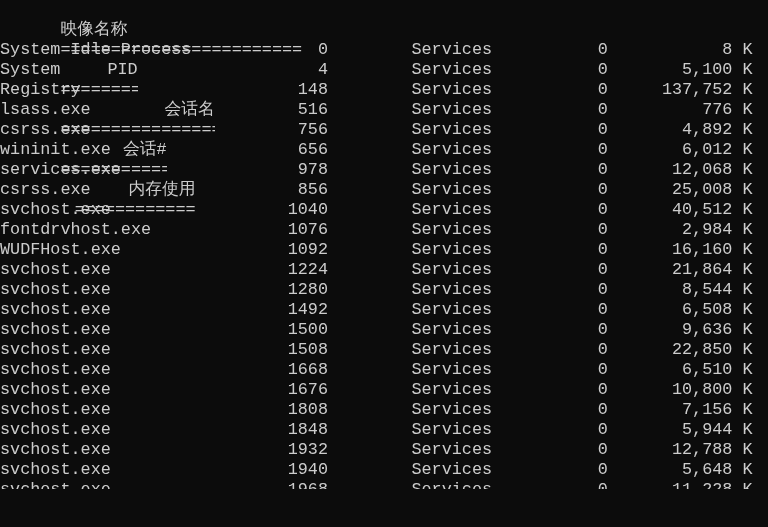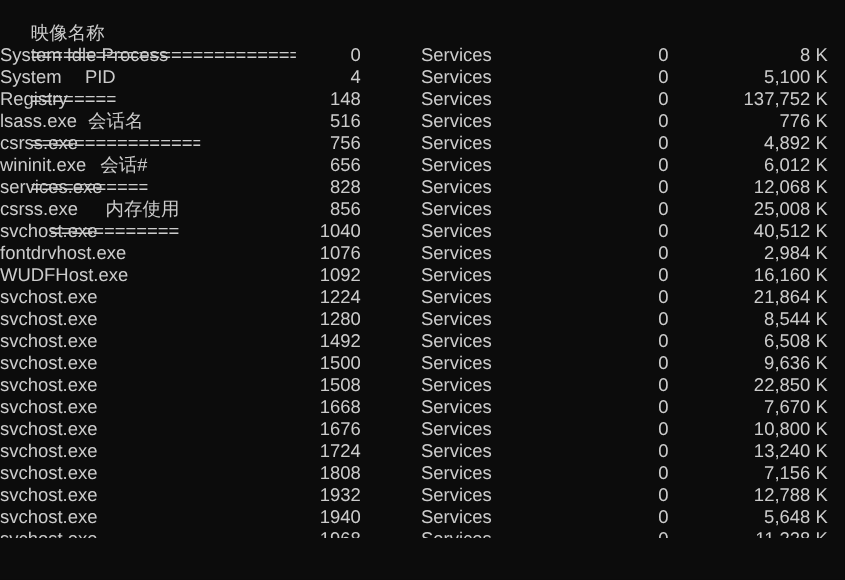--- a/index.html
+++ b/index.html
@@ -7,21 +7,21 @@
     margin: 0;
     padding: 0;
     background: #0c0c0c;
   }
   #terminal {
     position: relative;
     width: 768px;
     height: 527px;
     background: #0c0c0c;
     overflow: hidden;
-    font-family: Liberation Sans, sans-serif;
+    font-family: Liberation Mono, monospace;
     font-size: 16.8px;
     line-height: 20px;
     color: #cccccc;
     -webkit-font-smoothing: none;
   }
   .screen {
     position: absolute;
     top: 0;
     left: 0;
     width: 768px;
@@ -39,21 +39,21 @@
   .cell {
     display: inline-block;
     white-space: pre;
     vertical-align: top;
     overflow: hidden;
   }
   .c-name  { width: 241.2px; text-align: left;  }
   .c-gap1  { width:   9.65px; }
   .c-pid   { width:  77.2px; text-align: right; }
   .c-gap2  { width:   9.65px; }
-  .c-sess  { width: 154.4px; text-align: center;  }
+  .c-sess  { width: 154.4px; text-align: right;  }
   .c-gap3  { width:   9.65px; }
   .c-snum  { width: 106.1px; text-align: right; }
   .c-gap4  { width:   9.65px; }
   .c-mem   { width: 135.1px; text-align: right; }
 
   .header .cell { color: #cccccc; }
   .sep .cell    { color: #cccccc; }
   .datarow .cell{ color: #cccccc; }
 
   
@@ -92,33 +92,33 @@
       <span class="cell c-mem">============</span>
     </div>
 
     <div id="rows-container">
         <div class="row datarow"><span class="cell c-name">System Idle Process</span><span class="cell c-gap1"> </span><span class="cell c-pid">0</span><span class="cell c-gap2"> </span><span class="cell c-sess">Services</span><span class="cell c-gap3"> </span><span class="cell c-snum">0</span><span class="cell c-gap4"> </span><span class="cell c-mem">8 K</span></div>
         <div class="row datarow"><span class="cell c-name">System</span><span class="cell c-gap1"> </span><span class="cell c-pid">4</span><span class="cell c-gap2"> </span><span class="cell c-sess">Services</span><span class="cell c-gap3"> </span><span class="cell c-snum">0</span><span class="cell c-gap4"> </span><span class="cell c-mem">5,100 K</span></div>
         <div class="row datarow"><span class="cell c-name">Registry</span><span class="cell c-gap1"> </span><span class="cell c-pid">148</span><span class="cell c-gap2"> </span><span class="cell c-sess">Services</span><span class="cell c-gap3"> </span><span class="cell c-snum">0</span><span class="cell c-gap4"> </span><span class="cell c-mem">137,752 K</span></div>
         <div class="row datarow"><span class="cell c-name">lsass.exe</span><span class="cell c-gap1"> </span><span class="cell c-pid">516</span><span class="cell c-gap2"> </span><span class="cell c-sess">Services</span><span class="cell c-gap3"> </span><span class="cell c-snum">0</span><span class="cell c-gap4"> </span><span class="cell c-mem">776 K</span></div>
         <div class="row datarow"><span class="cell c-name">csrss.exe</span><span class="cell c-gap1"> </span><span class="cell c-pid">756</span><span class="cell c-gap2"> </span><span class="cell c-sess">Services</span><span class="cell c-gap3"> </span><span class="cell c-snum">0</span><span class="cell c-gap4"> </span><span class="cell c-mem">4,892 K</span></div>
         <div class="row datarow"><span class="cell c-name">wininit.exe</span><span class="cell c-gap1"> </span><span class="cell c-pid">656</span><span class="cell c-gap2"> </span><span class="cell c-sess">Services</span><span class="cell c-gap3"> </span><span class="cell c-snum">0</span><span class="cell c-gap4"> </span><span class="cell c-mem">6,012 K</span></div>
-        <div class="row datarow"><span class="cell c-name">services.exe</span><span class="cell c-gap1"> </span><span class="cell c-pid">828</span><span class="cell c-gap2"> </span><span class="cell c-sess">Services</span><span class="cell c-gap3"> </span><span class="cell c-snum">0</span><span class="cell c-gap4"> </span><span class="cell c-mem">12,068 K</span></div>
+        <div class="row datarow"><span class="cell c-name">services.exe</span><span class="cell c-gap1"> </span><span class="cell c-pid">978</span><span class="cell c-gap2"> </span><span class="cell c-sess">Services</span><span class="cell c-gap3"> </span><span class="cell c-snum">0</span><span class="cell c-gap4"> </span><span class="cell c-mem">12,068 K</span></div>
         <div class="row datarow"><span class="cell c-name">csrss.exe</span><span class="cell c-gap1"> </span><span class="cell c-pid">856</span><span class="cell c-gap2"> </span><span class="cell c-sess">Services</span><span class="cell c-gap3"> </span><span class="cell c-snum">0</span><span class="cell c-gap4"> </span><span class="cell c-mem">25,008 K</span></div>
         <div class="row datarow"><span class="cell c-name">svchost.exe</span><span class="cell c-gap1"> </span><span class="cell c-pid">1040</span><span class="cell c-gap2"> </span><span class="cell c-sess">Services</span><span class="cell c-gap3"> </span><span class="cell c-snum">0</span><span class="cell c-gap4"> </span><span class="cell c-mem">40,512 K</span></div>
         <div class="row datarow"><span class="cell c-name">fontdrvhost.exe</span><span class="cell c-gap1"> </span><span class="cell c-pid">1076</span><span class="cell c-gap2"> </span><span class="cell c-sess">Services</span><span class="cell c-gap3"> </span><span class="cell c-snum">0</span><span class="cell c-gap4"> </span><span class="cell c-mem">2,984 K</span></div>
         <div class="row datarow"><span class="cell c-name">WUDFHost.exe</span><span class="cell c-gap1"> </span><span class="cell c-pid">1092</span><span class="cell c-gap2"> </span><span class="cell c-sess">Services</span><span class="cell c-gap3"> </span><span class="cell c-snum">0</span><span class="cell c-gap4"> </span><span class="cell c-mem">16,160 K</span></div>
         <div class="row datarow"><span class="cell c-name">svchost.exe</span><span class="cell c-gap1"> </span><span class="cell c-pid">1224</span><span class="cell c-gap2"> </span><span class="cell c-sess">Services</span><span class="cell c-gap3"> </span><span class="cell c-snum">0</span><span class="cell c-gap4"> </span><span class="cell c-mem">21,864 K</span></div>
         <div class="row datarow"><span class="cell c-name">svchost.exe</span><span class="cell c-gap1"> </span><span class="cell c-pid">1280</span><span class="cell c-gap2"> </span><span class="cell c-sess">Services</span><span class="cell c-gap3"> </span><span class="cell c-snum">0</span><span class="cell c-gap4"> </span><span class="cell c-mem">8,544 K</span></div>
         <div class="row datarow"><span class="cell c-name">svchost.exe</span><span class="cell c-gap1"> </span><span class="cell c-pid">1492</span><span class="cell c-gap2"> </span><span class="cell c-sess">Services</span><span class="cell c-gap3"> </span><span class="cell c-snum">0</span><span class="cell c-gap4"> </span><span class="cell c-mem">6,508 K</span></div>
         <div class="row datarow"><span class="cell c-name">svchost.exe</span><span class="cell c-gap1"> </span><span class="cell c-pid">1500</span><span class="cell c-gap2"> </span><span class="cell c-sess">Services</span><span class="cell c-gap3"> </span><span class="cell c-snum">0</span><span class="cell c-gap4"> </span><span class="cell c-mem">9,636 K</span></div>
         <div class="row datarow"><span class="cell c-name">svchost.exe</span><span class="cell c-gap1"> </span><span class="cell c-pid">1508</span><span class="cell c-gap2"> </span><span class="cell c-sess">Services</span><span class="cell c-gap3"> </span><span class="cell c-snum">0</span><span class="cell c-gap4"> </span><span class="cell c-mem">22,850 K</span></div>
-        <div class="row datarow"><span class="cell c-name">svchost.exe</span><span class="cell c-gap1"> </span><span class="cell c-pid">1668</span><span class="cell c-gap2"> </span><span class="cell c-sess">Services</span><span class="cell c-gap3"> </span><span class="cell c-snum">0</span><span class="cell c-gap4"> </span><span class="cell c-mem">7,670 K</span></div>
+        <div class="row datarow"><span class="cell c-name">svchost.exe</span><span class="cell c-gap1"> </span><span class="cell c-pid">1668</span><span class="cell c-gap2"> </span><span class="cell c-sess">Services</span><span class="cell c-gap3"> </span><span class="cell c-snum">0</span><span class="cell c-gap4"> </span><span class="cell c-mem">6,510 K</span></div>
         <div class="row datarow"><span class="cell c-name">svchost.exe</span><span class="cell c-gap1"> </span><span class="cell c-pid">1676</span><span class="cell c-gap2"> </span><span class="cell c-sess">Services</span><span class="cell c-gap3"> </span><span class="cell c-snum">0</span><span class="cell c-gap4"> </span><span class="cell c-mem">10,800 K</span></div>
-        <div class="row datarow"><span class="cell c-name">svchost.exe</span><span class="cell c-gap1"> </span><span class="cell c-pid">1724</span><span class="cell c-gap2"> </span><span class="cell c-sess">Services</span><span class="cell c-gap3"> </span><span class="cell c-snum">0</span><span class="cell c-gap4"> </span><span class="cell c-mem">13,240 K</span></div>
         <div class="row datarow"><span class="cell c-name">svchost.exe</span><span class="cell c-gap1"> </span><span class="cell c-pid">1808</span><span class="cell c-gap2"> </span><span class="cell c-sess">Services</span><span class="cell c-gap3"> </span><span class="cell c-snum">0</span><span class="cell c-gap4"> </span><span class="cell c-mem">7,156 K</span></div>
+        <div class="row datarow"><span class="cell c-name">svchost.exe</span><span class="cell c-gap1"> </span><span class="cell c-pid">1848</span><span class="cell c-gap2"> </span><span class="cell c-sess">Services</span><span class="cell c-gap3"> </span><span class="cell c-snum">0</span><span class="cell c-gap4"> </span><span class="cell c-mem">5,944 K</span></div>
         <div class="row datarow"><span class="cell c-name">svchost.exe</span><span class="cell c-gap1"> </span><span class="cell c-pid">1932</span><span class="cell c-gap2"> </span><span class="cell c-sess">Services</span><span class="cell c-gap3"> </span><span class="cell c-snum">0</span><span class="cell c-gap4"> </span><span class="cell c-mem">12,788 K</span></div>
         <div class="row datarow"><span class="cell c-name">svchost.exe</span><span class="cell c-gap1"> </span><span class="cell c-pid">1940</span><span class="cell c-gap2"> </span><span class="cell c-sess">Services</span><span class="cell c-gap3"> </span><span class="cell c-snum">0</span><span class="cell c-gap4"> </span><span class="cell c-mem">5,648 K</span></div>
         <div class="row datarow clipped"><span class="cell c-name">svchost.exe</span><span class="cell c-gap1"> </span><span class="cell c-pid">1968</span><span class="cell c-gap2"> </span><span class="cell c-sess">Services</span><span class="cell c-gap3"> </span><span class="cell c-snum">0</span><span class="cell c-gap4"> </span><span class="cell c-mem">11,228 K</span></div>
       </div>
 
   </div>
 </div>
 
 </body></html>

